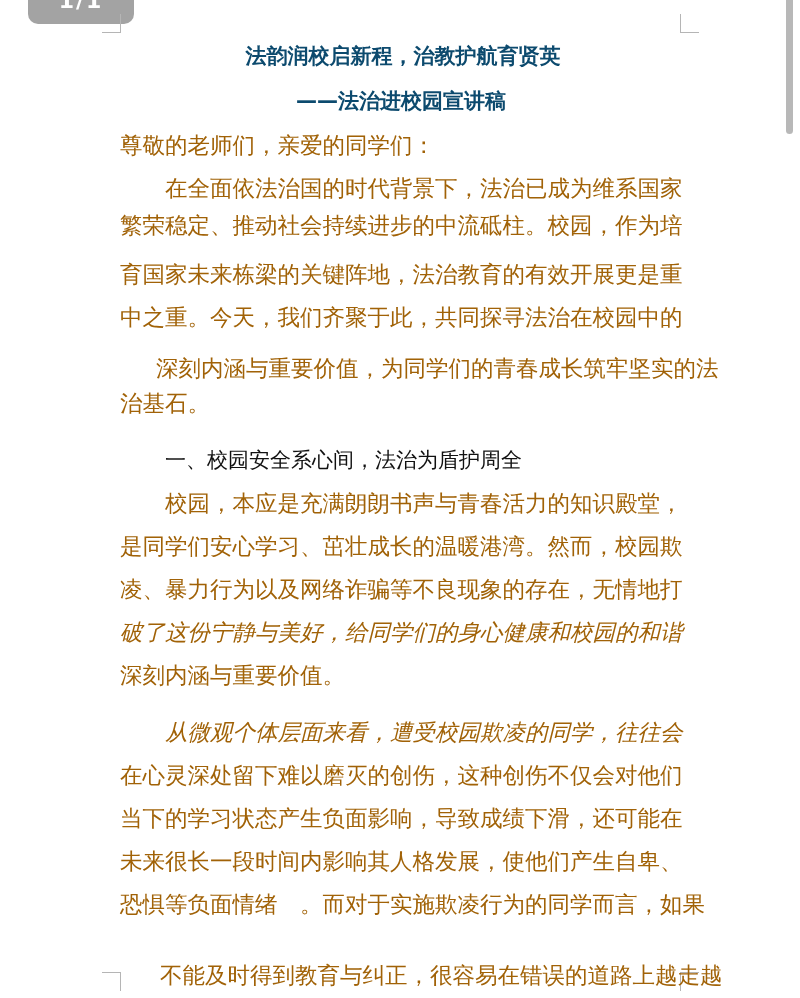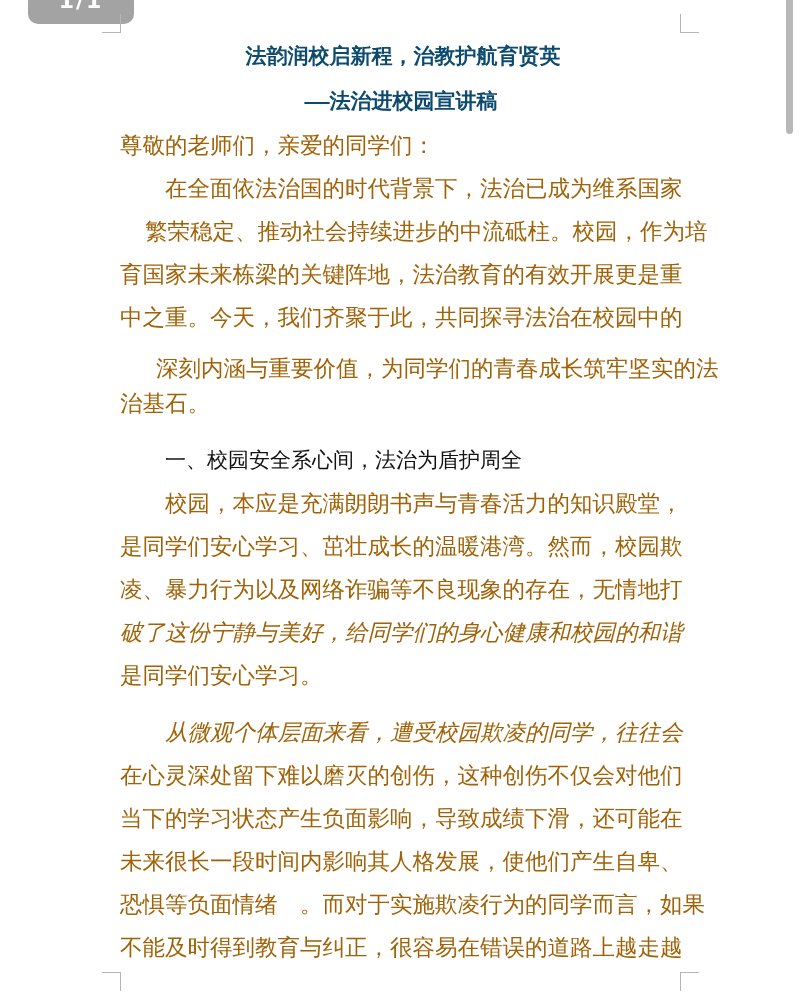--- a/index.html
+++ b/index.html
@@ -71,21 +71,21 @@
       position: absolute;
       left: 0;
       width: 562px;
       text-align: center;
       font-weight: bold;
       font-size: 21px;
       white-space: nowrap;
       color: #0c4a6e;
     }
     .title.main { top: 42px; padding-left: 2px; }
-    .title.sub { top: 87px; padding-left: 0; font-family: Liberation Mono, monospace; }
+    .title.sub { top: 87px; padding-left: 0; }
     .line {
       position: absolute;
       left: 0;
       width: 562px;
       font-size: 22.5px;
       white-space: nowrap;
       height: 30px;
       line-height: 30px;
       text-align: justify;
       text-align-last: justify;
@@ -119,38 +119,38 @@
 <div class="corner br"></div>
 
 <div class="doc">
   <div class="title main">法韵润校启新程，治教护航育贤英</div>
   <div class="title sub">——法治进校园宣讲稿</div>
 
   <div class="line last" style="top:130px;">尊敬的老师们，亲爱的同学们：</div>
 
   <div>
     <div class="line first" style="top:173px;">在全面依法治国的时代背景下，法治已成为维系国家</div>
-    <div class="line" style="top:216px;margin-left:25px;">繁荣稳定、推动社会持续进步的中流砥柱。校园，作为培</div>
+    <div class="line" style="top:210px;">繁荣稳定、推动社会持续进步的中流砥柱。校园，作为培</div>
     <div class="line" style="top:259px;">育国家未来栋梁的关键阵地，法治教育的有效开展更是重</div>
     <div class="line" style="top:302px;">中之重。今天，我们齐聚于此，共同探寻法治在校园中的</div>
     <div class="line" style="top:353px;margin-left:36px;">深刻内涵与重要价值，为同学们的青春成长筑牢坚实的法</div>
     <div class="line last" style="top:388px;">治基石。</div>
   </div>
 
   <div class="heading" style="top:445px;">一、校园安全系心间，法治为盾护周全</div>
 
   <div>
     <div class="line first" style="top:488px;">校园，本应是充满朗朗书声与青春活力的知识殿堂，</div>
     <div class="line" style="top:531px;">是同学们安心学习、茁壮成长的温暖港湾。然而，校园欺</div>
     <div class="line" style="top:574px;">凌、暴力行为以及网络诈骗等不良现象的存在，无情地打</div>
     <div class="line" style="top:617px;font-style:italic;">破了这份宁静与美好，给同学们的身心健康和校园的和谐</div>
-    <div class="line last" style="top:660px;">是同学们安心学习。</div>
+    <div class="line last" style="top:660px;">深刻内涵与重要价值。</div>
   </div>
 
   <div>
     <div class="line first" style="top:717px;font-style:italic;">从微观个体层面来看，遭受校园欺凌的同学，往往会</div>
     <div class="line" style="top:760px;">在心灵深处留下难以磨灭的创伤，这种创伤不仅会对他们</div>
     <div class="line" style="top:803px;">当下的学习状态产生负面影响，导致成绩下滑，还可能在</div>
     <div class="line" style="top:846px;">未来很长一段时间内影响其人格发展，使他们产生自卑、</div>
     <div class="line" style="top:889px;">恐惧等负面情绪　。而对于实施欺凌行为的同学而言，如果</div>
-    <div class="line" style="top:932px;">不能及时得到教育与纠正，很容易在错误的道路上越走越</div>
+    <div class="line" style="top:960px;margin-left:40px;">不能及时得到教育与纠正，很容易在错误的道路上越走越</div>
   </div>
 </div>
 
 </body></html>

